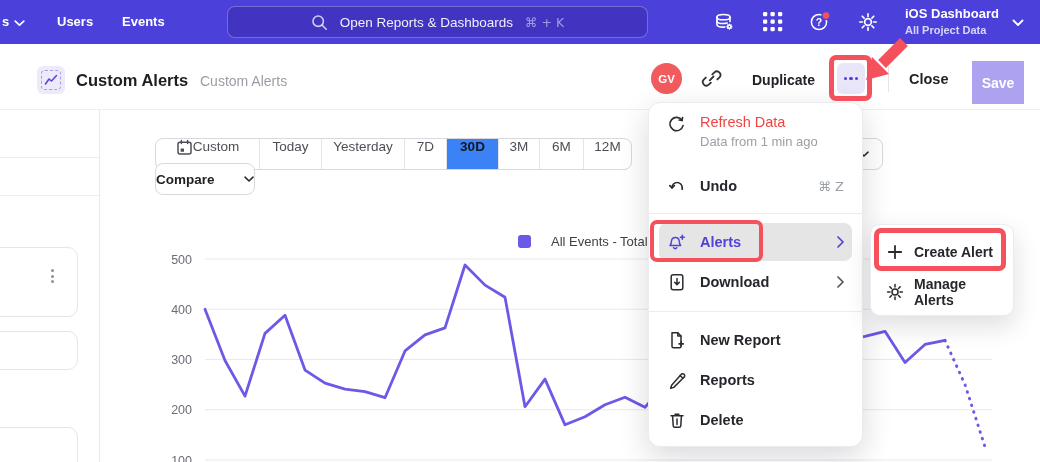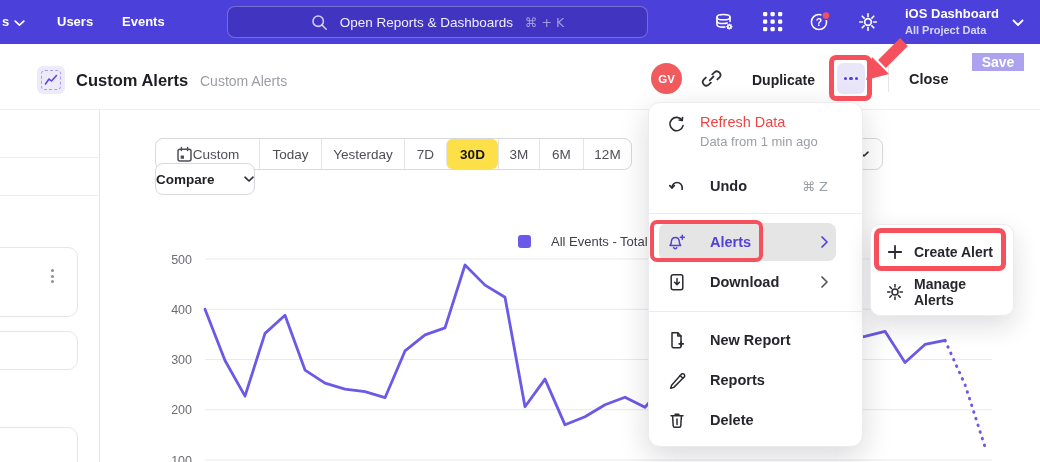--- a/index.html
+++ b/index.html
@@ -27,54 +27,54 @@
   .page-title { left:76px; top:71px; font-size:16.5px; font-weight:700; color:#1d1d22; }
   .breadcrumb { left:200px; top:73px; font-size:14px; color:#9b9ea5; }
   .avatar { left:651px; top:63px; width:31px; height:31px; border-radius:50%; background:#F25B5E;
     color:#fff; font-size:11.5px; font-weight:700; display:flex; align-items:center; justify-content:center; }
   .duplicate { left:752px; top:72px; font-size:14px; font-weight:600; color:#222228; }
   .more-btn { left:837px; top:63px; width:28px; height:31px; background:#e9e6fa; border-radius:6px;
     display:flex; align-items:center; justify-content:center; gap:2.5px; }
   .more-btn i { width:3.2px; height:3.2px; border-radius:50%; background:#4b40db; }
   .tb-divider { left:888px; top:66px; width:1px; height:26px; background:#e5e5e8; }
   .close-lbl { left:909px; top:71px; font-size:14.5px; font-weight:600; color:#222228; }
-  .save-btn { left:972px; top:53px; width:52px; height:18px; background:#ADA2F0; border-radius:0;
+  .save-btn { left:972px; top:61px; width:52px; height:43px; background:#ADA2F0; border-radius:0;
     color:#fff; font-size:14px; font-weight:600; display:flex; align-items:center; justify-content:center; }
 
   
   .sidebar { left:0; top:110px; width:100px; height:352px; background:#fff; border-right:1px solid #e8e8ec; z-index:3; }
   .sb-sep { position:absolute; left:0; width:99px; height:1px; background:#ededf0; }
   .sb-card { position:absolute; left:-22px; width:100px; background:#fff; border:1px solid #e6e6ea; border-radius:10px; }
   .kebab { position:absolute; left:50px; display:flex; flex-direction:column; gap:2.5px; }
   .kebab i { width:3px; height:3px; border-radius:50%; background:#8f8f97; }
 
   
   .seg-group { left:155px; top:138px; height:32px; display:flex; border:1px solid #d8d8dd; border-radius:8px;
     background:#fff; overflow:hidden; z-index:2; }
-  .seg { height:100%; display:flex; align-items:center; justify-content:center; 
+  .seg { height:100%; display:flex; align-items:flex-start; justify-content:center; 
     font-size:13.5px; color:#4e4e56; border-left:1px solid #e4e4e8; }
   .seg:first-child { border-left:none; }
-  .seg.sel { background:#fde047; color:#17171c; font-weight:700;border-radius:6px; }
+  .seg.sel { background:#3b82f6; color:#17171c; font-weight:700; }
   .pill-btn { height:32px; border:1px solid #d8d8dd; border-radius:8px; background:#fff;
     display:flex; align-items:center; font-size:13.5px; font-weight:600; color:#1f1f24; z-index:2; }
   .compare-btn { left:155px; top:163px; width:100px; justify-content:space-between; gap:8px; }
   .hidden-dd { left:845px; top:138px; width:38px; justify-content:center; z-index:5; }
   .line-btn { left:894px; top:138px; width:97px; gap:8px; padding:0 10px; }
 
   
   #chart-svg { left:0; top:0; z-index:1; pointer-events:none; }
   .legend { left:518px; top:234px; display:flex; align-items:center; gap:20px; z-index:1; }
   .legend-swatch { width:13px; height:13px; border-radius:3px; background:#6B59E7; }
   .legend-lbl { font-size:13px; color:#3f3f47; }
 
   
   .menu { left:648px; top:102px; width:215px; height:345px; background:#fff; border:1px solid #ececf0;
     border-radius:12px; box-shadow:0 10px 30px rgba(20,20,40,0.16); z-index:10; }
-  .menu-row { position:absolute; left:10px; right:26px; height:38px; display:flex; align-items:center;
-    gap:24px; padding-left:8px; }
+  .menu-row { position:absolute; left:10px; right:10px; height:38px; display:flex; align-items:center;
+    gap:14px; padding-left:8px; }
   .menu-row .mi-label { font-size:14.5px; font-weight:600; color:#26262c; }
   .menu-row.hl { background:#e5e5e5; border-radius:8px; }
   .menu-row.hl .mi-label { color:#5143D6; }
   .mi-icon { width:19px; height:19px; flex:0 0 19px; display:flex; align-items:center; justify-content:center; }
   .mi-right { margin-left:auto; padding-right:8px; }
   .mi-shortcut { font-size:13px; color:#9aa0a6; font-family:"DejaVu Sans", sans-serif; }
   .menu-sep { position:absolute; left:0; right:0; height:1px; background:#ececf0; }
   .refresh-block { position:absolute; left:10px; right:10px; top:8px; height:50px; display:flex; gap:14px; padding-left:8px; }
   .refresh-texts { display:flex; flex-direction:column; gap:4px; padding-top:3px; }
   .refresh-title { font-size:14.5px; font-weight:400; color:#ef4444; }

